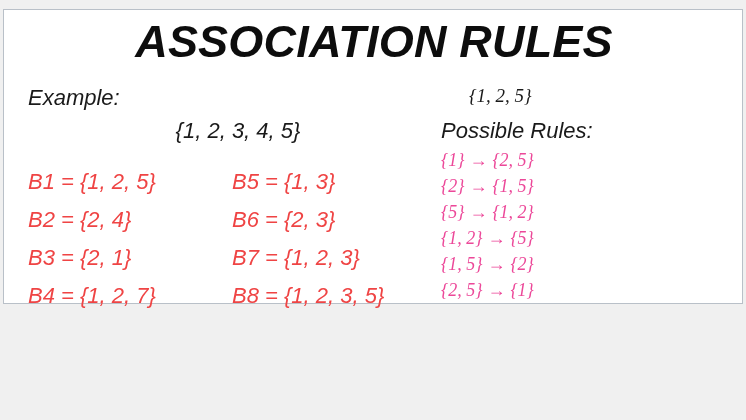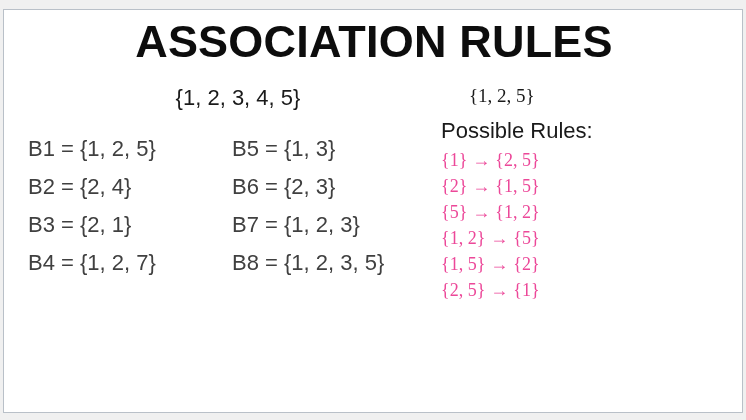--- a/index.html
+++ b/index.html
@@ -12,24 +12,25 @@
     background: #f0f0f0;
     font-family: "Liberation Sans", sans-serif;
     overflow: hidden;
   }
 
   #slide-frame {
     position: absolute;
     left: 3px;
     top: 9px;
     width: 740px;
-    height: 404px;
+    height: 295px;
     background: #ffffff;
     border: 1px solid #b9c0c8;
     box-sizing: border-box;
+    font-style: italic;
   }
 
   #slide-title {
     position: absolute;
     left: 0;
     top: 4px;
     width: 740px;
     text-align: center;
     font-family: "Liberation Sans", sans-serif;
     font-weight: bold;
@@ -68,21 +69,21 @@
 
   #baskets-grid {
     display: grid;
     grid-template-columns: 204px auto;
     row-gap: 10px;
     column-gap: 0px;
   }
   .basket-cell {
     font-family: "Liberation Sans", sans-serif;
     font-size: 22px;
-    color: #404040;
+    color: #ef4444;
     line-height: 28px;
     white-space: nowrap;
   }
 
   
   #right-column {
     position: absolute;
     left: 437px;
     top: 72px;
     width: 290px;
@@ -119,20 +120,21 @@
 </style>
 </head>
 <body>
 
 <div id="slide-frame">
 
   <div id="slide-title">ASSOCIATION RULES</div>
 
   <div id="left-column">
 
+    <div class="line-sans" id="example-label">Example:</div>
 
 
     <div class="line-sans" id="all-items-set">{1, 2, 3, 4, 5}</div>
 
     <div id="spacer-gap"></div>
 
 
     <div id="baskets-grid">
       <div class="basket-cell">B1 = {1, 2, 5}</div>
       <div class="basket-cell">B5 = {1, 3}</div>

